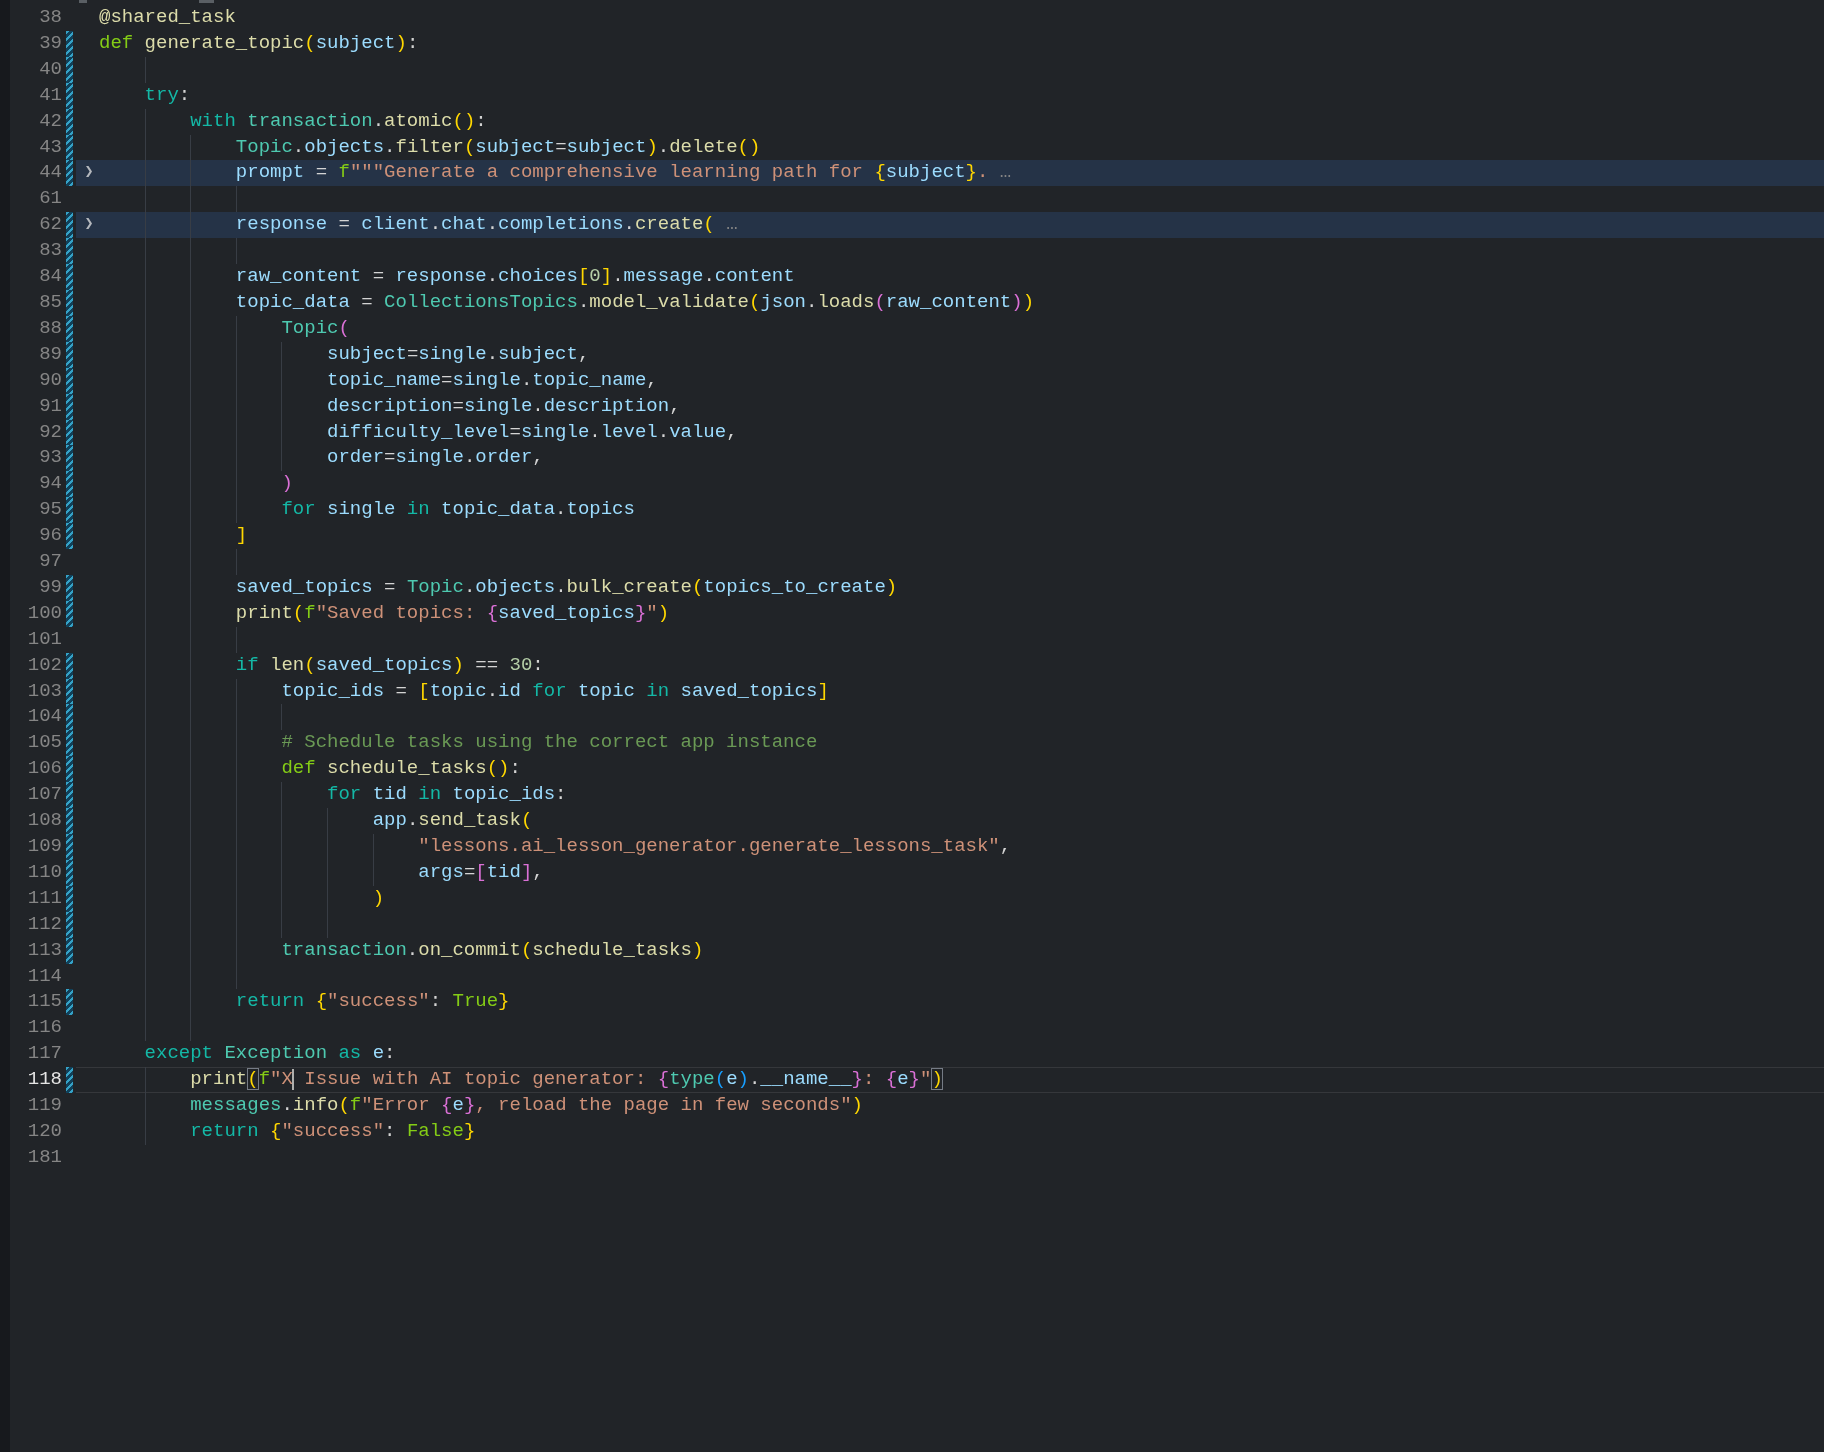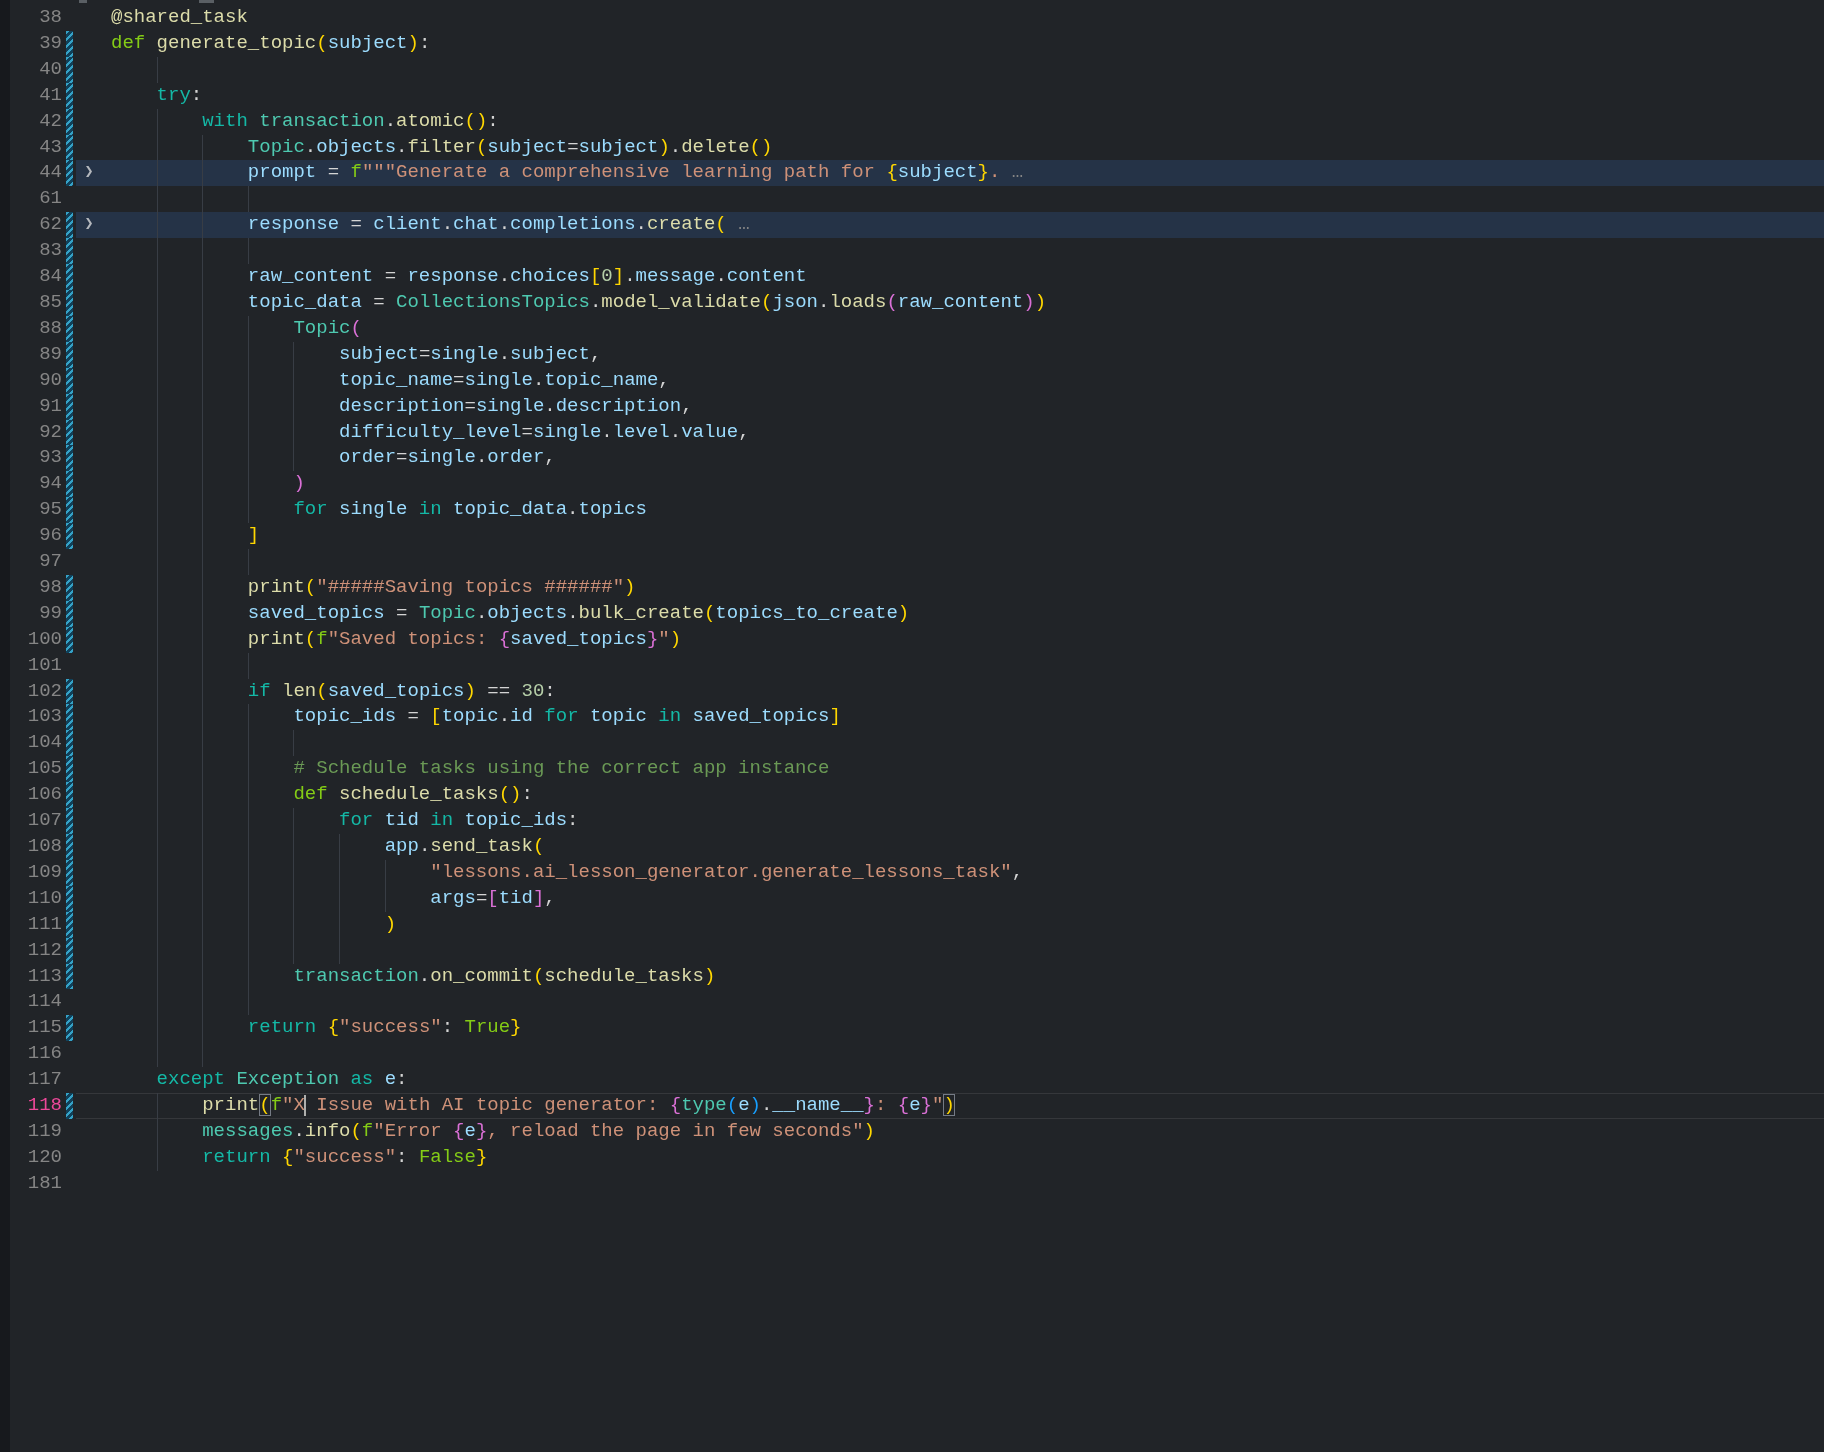--- a/index.html
+++ b/index.html
@@ -5,25 +5,25 @@
   html,body{margin:0;padding:0;background:#212428;width:1824px;height:1452px;overflow:hidden;}
   #editor{position:relative;width:1824px;height:1452px;background:#212428;
           font-family:"DejaVu Sans Mono","Liberation Mono",monospace;font-size:19px;}
   #margin-strip{position:absolute;left:0;top:0;width:10px;height:100%;background:#17191d;}
   #rows{position:absolute;left:0;top:5px;right:0;}
   .line{position:relative;height:25.92px;line-height:25.92px;white-space:pre;font-family:Liberation Mono, monospace;}
   .line.fold-hl::before{content:"";position:absolute;left:76px;right:0;top:0;bottom:0;background:#253347;}
   .line.cur::before{content:"";position:absolute;left:76px;right:0;top:0;bottom:0;
           border-top:1px solid rgba(255,255,255,0.09);border-bottom:1px solid rgba(255,255,255,0.09);}
   .ln{position:absolute;left:0;top:0;width:62px;text-align:right;color:#858585;z-index:2;}
-  .ln.active{color:#ec4899;}
+  .ln.active{color:#e5e5e5;}
   .git{position:absolute;left:66px;top:0;bottom:0;width:7px;z-index:2;
        background:repeating-linear-gradient(135deg,#35a2c7 0px,#35a2c7 2.5px,#11415a 2.5px,#11415a 5px);}
   .chev{position:absolute;left:80px;top:0;width:18px;text-align:center;color:#b4b8bd;font-size:15px;z-index:2;}
-  .code{position:absolute;left:99px;top:0;right:0;bottom:0;z-index:1;white-space:pre;margin-left:12px;}
+  .code{position:absolute;left:99px;top:0;right:0;bottom:0;z-index:1;white-space:pre;}
   .guide{position:absolute;top:0;bottom:0;width:1px;background:#383d45;}
   .cursor{display:inline-block;width:2px;height:21px;margin:0 -1px;background:#aeafad;vertical-align:middle;}
   .match{box-shadow:inset 0 0 0 1px #757b85;}
   .c-kw{color:#14b8a6}.c-def{color:#84cc16}.c-fn{color:#DCDCAA}.c-cls{color:#4EC9B0}
   .c-var{color:#9CDCFE}.c-str{color:#CE9178}.c-num{color:#B5CEA8}.c-com{color:#6A9955}
   .c-op{color:#D4D4D4}.c-b1{color:#FFD700}.c-b2{color:#DA70D6}.c-b3{color:#179FFF}
   .c-fold{color:#848484}
   .artifact{position:absolute;background:#8a8f96;opacity:0.55;}
 </style>
 </head>
@@ -49,21 +49,20 @@
       <div class="line"><span class="ln">88</span><span class="git"></span><span class="code"><span class="guide" style="left: 4ch;"></span><span class="guide" style="left: 8ch;"></span><span class="guide" style="left: 12ch;"></span><span>                </span><span class="c-cls">Topic</span><span class="c-b2">(</span></span></div>
       <div class="line"><span class="ln">89</span><span class="git"></span><span class="code"><span class="guide" style="left: 4ch;"></span><span class="guide" style="left: 8ch;"></span><span class="guide" style="left: 12ch;"></span><span class="guide" style="left: 16ch;"></span><span>                    </span><span class="c-var">subject</span><span class="c-op">=</span><span class="c-var">single</span><span class="c-op">.</span><span class="c-var">subject</span><span class="c-op">,</span></span></div>
       <div class="line"><span class="ln">90</span><span class="git"></span><span class="code"><span class="guide" style="left: 4ch;"></span><span class="guide" style="left: 8ch;"></span><span class="guide" style="left: 12ch;"></span><span class="guide" style="left: 16ch;"></span><span>                    </span><span class="c-var">topic_name</span><span class="c-op">=</span><span class="c-var">single</span><span class="c-op">.</span><span class="c-var">topic_name</span><span class="c-op">,</span></span></div>
       <div class="line"><span class="ln">91</span><span class="git"></span><span class="code"><span class="guide" style="left: 4ch;"></span><span class="guide" style="left: 8ch;"></span><span class="guide" style="left: 12ch;"></span><span class="guide" style="left: 16ch;"></span><span>                    </span><span class="c-var">description</span><span class="c-op">=</span><span class="c-var">single</span><span class="c-op">.</span><span class="c-var">description</span><span class="c-op">,</span></span></div>
       <div class="line"><span class="ln">92</span><span class="git"></span><span class="code"><span class="guide" style="left: 4ch;"></span><span class="guide" style="left: 8ch;"></span><span class="guide" style="left: 12ch;"></span><span class="guide" style="left: 16ch;"></span><span>                    </span><span class="c-var">difficulty_level</span><span class="c-op">=</span><span class="c-var">single</span><span class="c-op">.</span><span class="c-var">level</span><span class="c-op">.</span><span class="c-var">value</span><span class="c-op">,</span></span></div>
       <div class="line"><span class="ln">93</span><span class="git"></span><span class="code"><span class="guide" style="left: 4ch;"></span><span class="guide" style="left: 8ch;"></span><span class="guide" style="left: 12ch;"></span><span class="guide" style="left: 16ch;"></span><span>                    </span><span class="c-var">order</span><span class="c-op">=</span><span class="c-var">single</span><span class="c-op">.</span><span class="c-var">order</span><span class="c-op">,</span></span></div>
       <div class="line"><span class="ln">94</span><span class="git"></span><span class="code"><span class="guide" style="left: 4ch;"></span><span class="guide" style="left: 8ch;"></span><span class="guide" style="left: 12ch;"></span><span>                </span><span class="c-b2">)</span></span></div>
       <div class="line"><span class="ln">95</span><span class="git"></span><span class="code"><span class="guide" style="left: 4ch;"></span><span class="guide" style="left: 8ch;"></span><span class="guide" style="left: 12ch;"></span><span>                </span><span class="c-kw">for </span><span class="c-var">single</span><span class="c-kw"> in </span><span class="c-var">topic_data</span><span class="c-op">.</span><span class="c-var">topics</span></span></div>
       <div class="line"><span class="ln">96</span><span class="git"></span><span class="code"><span class="guide" style="left: 4ch;"></span><span class="guide" style="left: 8ch;"></span><span>            </span><span class="c-b1">]</span></span></div>
       <div class="line"><span class="ln">97</span><span class="code"><span class="guide" style="left: 4ch;"></span><span class="guide" style="left: 8ch;"></span><span class="guide" style="left: 12ch;"></span></span></div>
-      <div class="line"><span class="ln">98</span><span class="git"></span><span class="code"><span class="guide" style="left: 4ch;"></span><span class="guide" style="left: 8ch;"></span><span>            </span><span class="c-fn">print</span><span class="c-b1">(</span><span class="c-str">"#####Saving topics ######"</span><span class="c-b1">)</span></span></div>
       <div class="line"><span class="ln">99</span><span class="git"></span><span class="code"><span class="guide" style="left: 4ch;"></span><span class="guide" style="left: 8ch;"></span><span>            </span><span class="c-var">saved_topics</span><span class="c-op"> = </span><span class="c-cls">Topic</span><span class="c-op">.</span><span class="c-var">objects</span><span class="c-op">.</span><span class="c-fn">bulk_create</span><span class="c-b1">(</span><span class="c-var">topics_to_create</span><span class="c-b1">)</span></span></div>
       <div class="line"><span class="ln">100</span><span class="git"></span><span class="code"><span class="guide" style="left: 4ch;"></span><span class="guide" style="left: 8ch;"></span><span>            </span><span class="c-fn">print</span><span class="c-b1">(</span><span class="c-def">f</span><span class="c-str">"Saved topics: </span><span class="c-b2">{</span><span class="c-var">saved_topics</span><span class="c-b2">}</span><span class="c-str">"</span><span class="c-b1">)</span></span></div>
       <div class="line"><span class="ln">101</span><span class="code"><span class="guide" style="left: 4ch;"></span><span class="guide" style="left: 8ch;"></span><span class="guide" style="left: 12ch;"></span></span></div>
       <div class="line"><span class="ln">102</span><span class="git"></span><span class="code"><span class="guide" style="left: 4ch;"></span><span class="guide" style="left: 8ch;"></span><span>            </span><span class="c-kw">if </span><span class="c-fn">len</span><span class="c-b1">(</span><span class="c-var">saved_topics</span><span class="c-b1">)</span><span class="c-op"> == </span><span class="c-num">30</span><span class="c-op">:</span></span></div>
       <div class="line"><span class="ln">103</span><span class="git"></span><span class="code"><span class="guide" style="left: 4ch;"></span><span class="guide" style="left: 8ch;"></span><span class="guide" style="left: 12ch;"></span><span>                </span><span class="c-var">topic_ids</span><span class="c-op"> = </span><span class="c-b1">[</span><span class="c-var">topic</span><span class="c-op">.</span><span class="c-var">id</span><span class="c-kw"> for </span><span class="c-var">topic</span><span class="c-kw"> in </span><span class="c-var">saved_topics</span><span class="c-b1">]</span></span></div>
       <div class="line"><span class="ln">104</span><span class="git"></span><span class="code"><span class="guide" style="left: 4ch;"></span><span class="guide" style="left: 8ch;"></span><span class="guide" style="left: 12ch;"></span><span class="guide" style="left: 16ch;"></span></span></div>
       <div class="line"><span class="ln">105</span><span class="git"></span><span class="code"><span class="guide" style="left: 4ch;"></span><span class="guide" style="left: 8ch;"></span><span class="guide" style="left: 12ch;"></span><span>                </span><span class="c-com"># Schedule tasks using the correct app instance</span></span></div>
       <div class="line"><span class="ln">106</span><span class="git"></span><span class="code"><span class="guide" style="left: 4ch;"></span><span class="guide" style="left: 8ch;"></span><span class="guide" style="left: 12ch;"></span><span>                </span><span class="c-def">def </span><span class="c-fn">schedule_tasks</span><span class="c-b1">()</span><span class="c-op">:</span></span></div>
       <div class="line"><span class="ln">107</span><span class="git"></span><span class="code"><span class="guide" style="left: 4ch;"></span><span class="guide" style="left: 8ch;"></span><span class="guide" style="left: 12ch;"></span><span class="guide" style="left: 16ch;"></span><span>                    </span><span class="c-kw">for </span><span class="c-var">tid</span><span class="c-kw"> in </span><span class="c-var">topic_ids</span><span class="c-op">:</span></span></div>
       <div class="line"><span class="ln">108</span><span class="git"></span><span class="code"><span class="guide" style="left: 4ch;"></span><span class="guide" style="left: 8ch;"></span><span class="guide" style="left: 12ch;"></span><span class="guide" style="left: 16ch;"></span><span class="guide" style="left: 20ch;"></span><span>                        </span><span class="c-var">app</span><span class="c-op">.</span><span class="c-fn">send_task</span><span class="c-b1">(</span></span></div>

